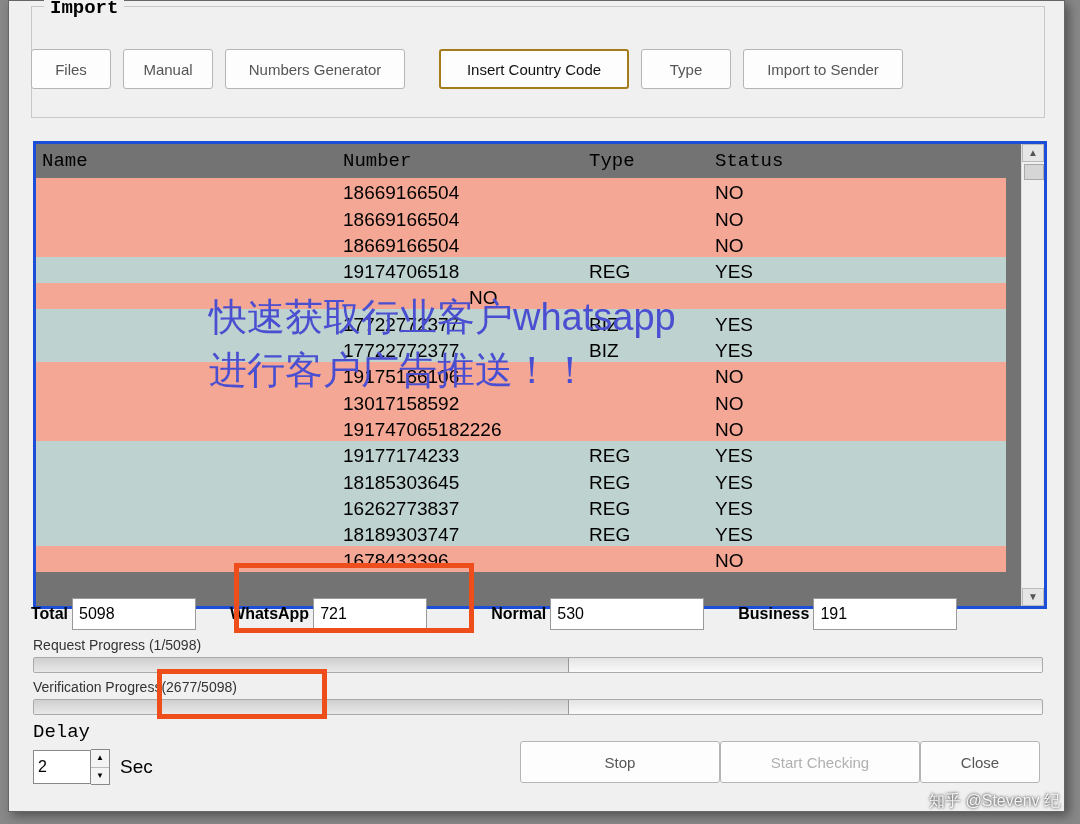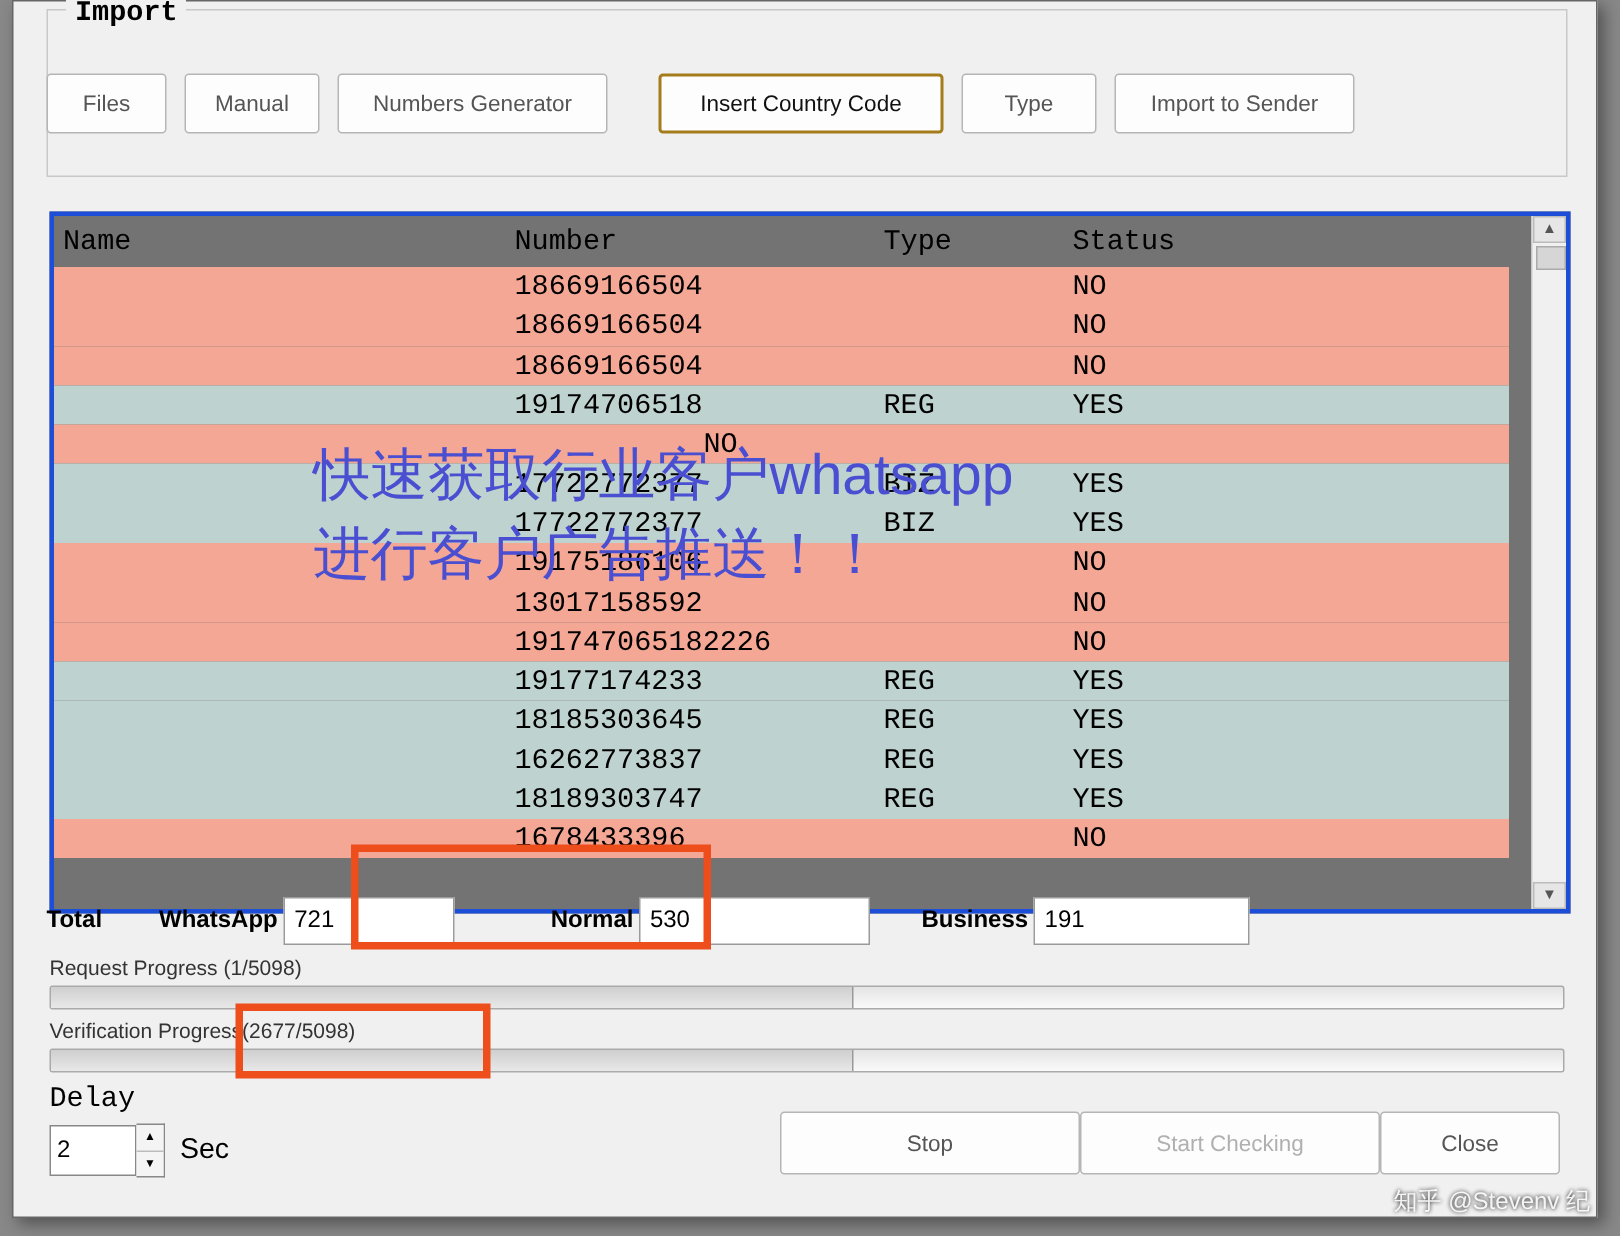--- a/index.html
+++ b/index.html
@@ -11,21 +11,21 @@
 .btn-primary{border:2px solid #a57c1b;color:#111}
 .btn-disabled{color:#b0b0b0}
 .table-wrap{position:absolute;left:24px;top:140px;width:1008px;height:462px;border:3px solid #1d4ed8;background:#737373}
 .thead{position:absolute;left:0;top:0;width:970px;height:34px;display:flex;font-family:"Courier New",monospace;font-size:19px;align-items:center;border-bottom:1px solid #ddd}
 .thead div{padding-left:6px}
 .cw-name{width:295px}
 .cw-number{width:240px}
 .cw-type{width:120px}
 .cw-status{width:130px}
 .tbody{position:absolute;left:0;top:34px;width:970px}
-.row{height:26.3px;display:flex;font-family:Liberation Mono, monospace;font-size:19px;align-items:center}
+.row{height:26.3px;display:flex;font-family:Liberation Sans, sans-serif;font-size:19px;align-items:flex-end}
 .row div{padding-left:6px}
 .row-no{background:#f4a794}
 .row-yes{background:#bed2cf}
 .vscroll{position:absolute;right:0;top:0;width:22px;height:100%;background:#f0f0f0;border-left:1px solid #ddd}
 .vscroll .arrow{position:absolute;width:22px;height:18px;background:#e6e6e6;border:1px solid #bbb;box-sizing:border-box;text-align:center;font-size:10px;line-height:16px;color:#555}
 .vscroll .thumb{position:absolute;top:20px;width:18px;left:2px;height:14px;background:#d6d6d6;border:1px solid #aaa}
 .stats{position:absolute;left:18px;top:596px;width:1020px;height:34px;display:flex;align-items:center}
 .stat-label{font-weight:700;font-size:16px;padding:0 4px}
 .stat-val{height:26px;border:1px solid #9a9a9a;background:#fff;padding:2px 6px;min-width:80px;font-size:16px;display:inline-flex;align-items:center}
 .progress-label{position:absolute;left:24px;font-size:14px;color:#333}
@@ -165,20 +165,21 @@
       </div>
     <div class="vscroll">
       <div class="arrow" style="top:0">▲</div>
       <div class="thumb"></div>
       <div class="arrow" style="bottom:0">▼</div>
     </div>
   </div>
 
   <div class="stats">
     <span class="stat-label">Total</span>
+    <span class="stat-val" style="width:110px">5098</span>
     <span style="width:30px"></span>
     <span class="stat-label">WhatsApp</span>
     <span class="stat-val" style="width:100px">721</span>
     <span style="width:60px"></span>
     <span class="stat-label">Normal</span>
     <span class="stat-val" style="width:140px">530</span>
     <span style="width:30px"></span>
     <span class="stat-label">Business</span>
     <span class="stat-val" style="width:130px">191</span>
   </div>

